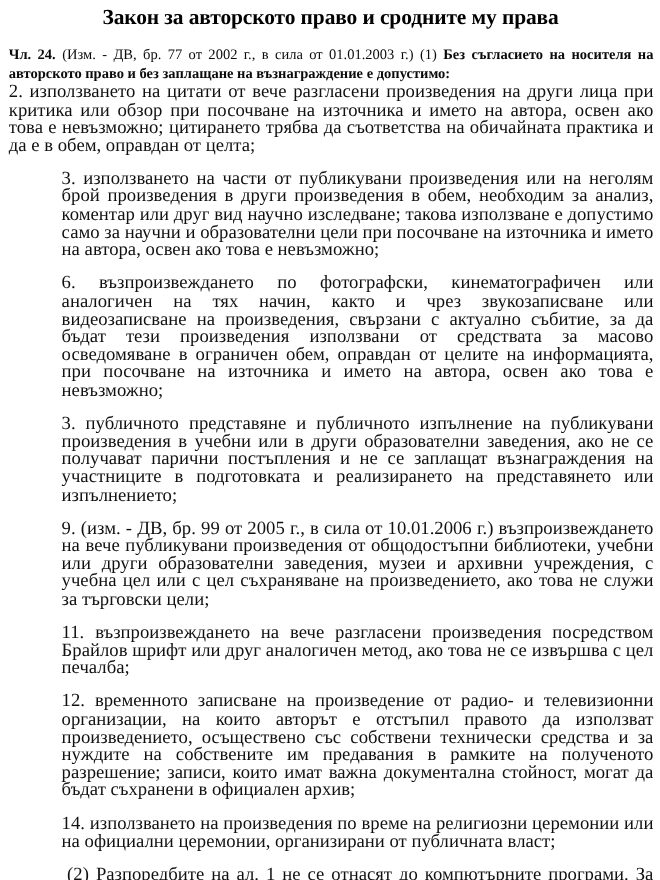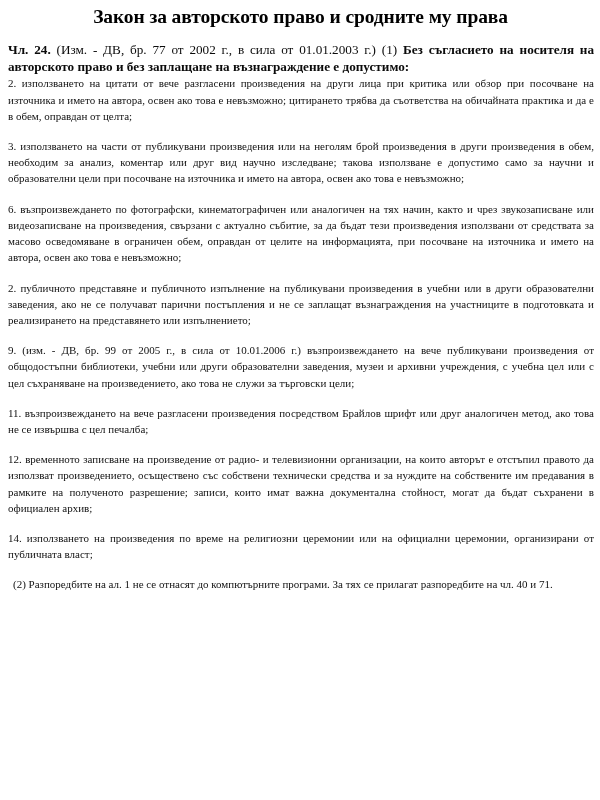--- a/index.html
+++ b/index.html
@@ -38,51 +38,52 @@
     text-align: justify;
     text-justify: inter-word;
     margin: 14px 0 0 0;
     padding: 0 1px 0 2px;
     color: #0b0b0b;
   }
   .article-lead .b {
     font-weight: bold;
   }
   .para {
-    font-size: 11px;
+    font-size: 17px;
     line-height: 16.2px;
     text-align: justify;
     text-justify: inter-word;
     margin: 0;
     padding: 0 1px 0 2px;
     color: #111111;
   }
   .para + .para {
     margin-top: 14px;
+    margin-left: 48px;
   }
   .para-closing {
     margin-top: 22px;
     padding-left: 7px;
   }
 </style>
 </head>
 <body>
 
 <div class="page">
 
   <h1 class="doc-title">Закон за авторското право и сродните му права</h1>
 
   <p class="article-lead">
     <span class="b">Чл. 24.</span><span> </span><span>(Изм. - ДВ, бр. 77 от 2002 г., в сила от 01.01.2003 г.)</span><span> </span><span>(1)</span><span> </span><span class="b">Без съгласието на носителя на авторското право и без заплащане на възнаграждение е допустимо:</span>
   </p>
 
   <p class="para">2. използването на цитати от вече разгласени произведения на други лица при критика или обзор при посочване на източника и името на автора, освен ако това е невъзможно; цитирането трябва да съответства на обичайната практика и да е в обем, оправдан от целта;</p>
   <p class="para">3. използването на части от публикувани произведения или на неголям брой произведения в други произведения в обем, необходим за анализ, коментар или друг вид научно изследване; такова използване е допустимо само за научни и образователни цели при посочване на източника и името на автора, освен ако това е невъзможно;</p>
   <p class="para">6. възпроизвеждането по фотографски, кинематографичен или аналогичен на тях начин, както и чрез звукозаписване или видеозаписване на произведения, свързани с актуално събитие, за да бъдат тези произведения използвани от средствата за масово осведомяване в ограничен обем, оправдан от целите на информацията, при посочване на източника и името на автора, освен ако това е невъзможно;</p>
-  <p class="para">2. публичното представяне и публичното изпълнение на публикувани произведения в учебни или в други образователни заведения, ако не се получават парични постъпления и не се заплащат възнаграждения на участниците в подготовката и реализирането на представянето или изпълнението;</p>
+  <p class="para">3. публичното представяне и публичното изпълнение на публикувани произведения в учебни или в други образователни заведения, ако не се получават парични постъпления и не се заплащат възнаграждения на участниците в подготовката и реализирането на представянето или изпълнението;</p>
   <p class="para">9. (изм. - ДВ, бр. 99 от 2005 г., в сила от 10.01.2006 г.) възпроизвеждането на вече публикувани произведения от общодостъпни библиотеки, учебни или други образователни заведения, музеи и архивни учреждения, с учебна цел или с цел съхраняване на произведението, ако това не служи за търговски цели;</p>
   <p class="para">11. възпроизвеждането на вече разгласени произведения посредством Брайлов шрифт или друг аналогичен метод, ако това не се извършва с цел печалба;</p>
   <p class="para">12. временното записване на произведение от радио- и телевизионни организации, на които авторът е отстъпил правото да използват произведението, осъществено със собствени технически средства и за нуждите на собствените им предавания в рамките на полученото разрешение; записи, които имат важна документална стойност, могат да бъдат съхранени в официален архив;</p>
   <p class="para">14. използването на произведения по време на религиозни церемонии или на официални церемонии, организирани от публичната власт;</p>
 
   <p class="para para-closing">(2) Разпоредбите на ал. 1 не се отнасят до компютърните програми. За тях се прилагат разпоредбите на чл. 40 и 71.</p>
 
 </div>
 
 </body></html>

